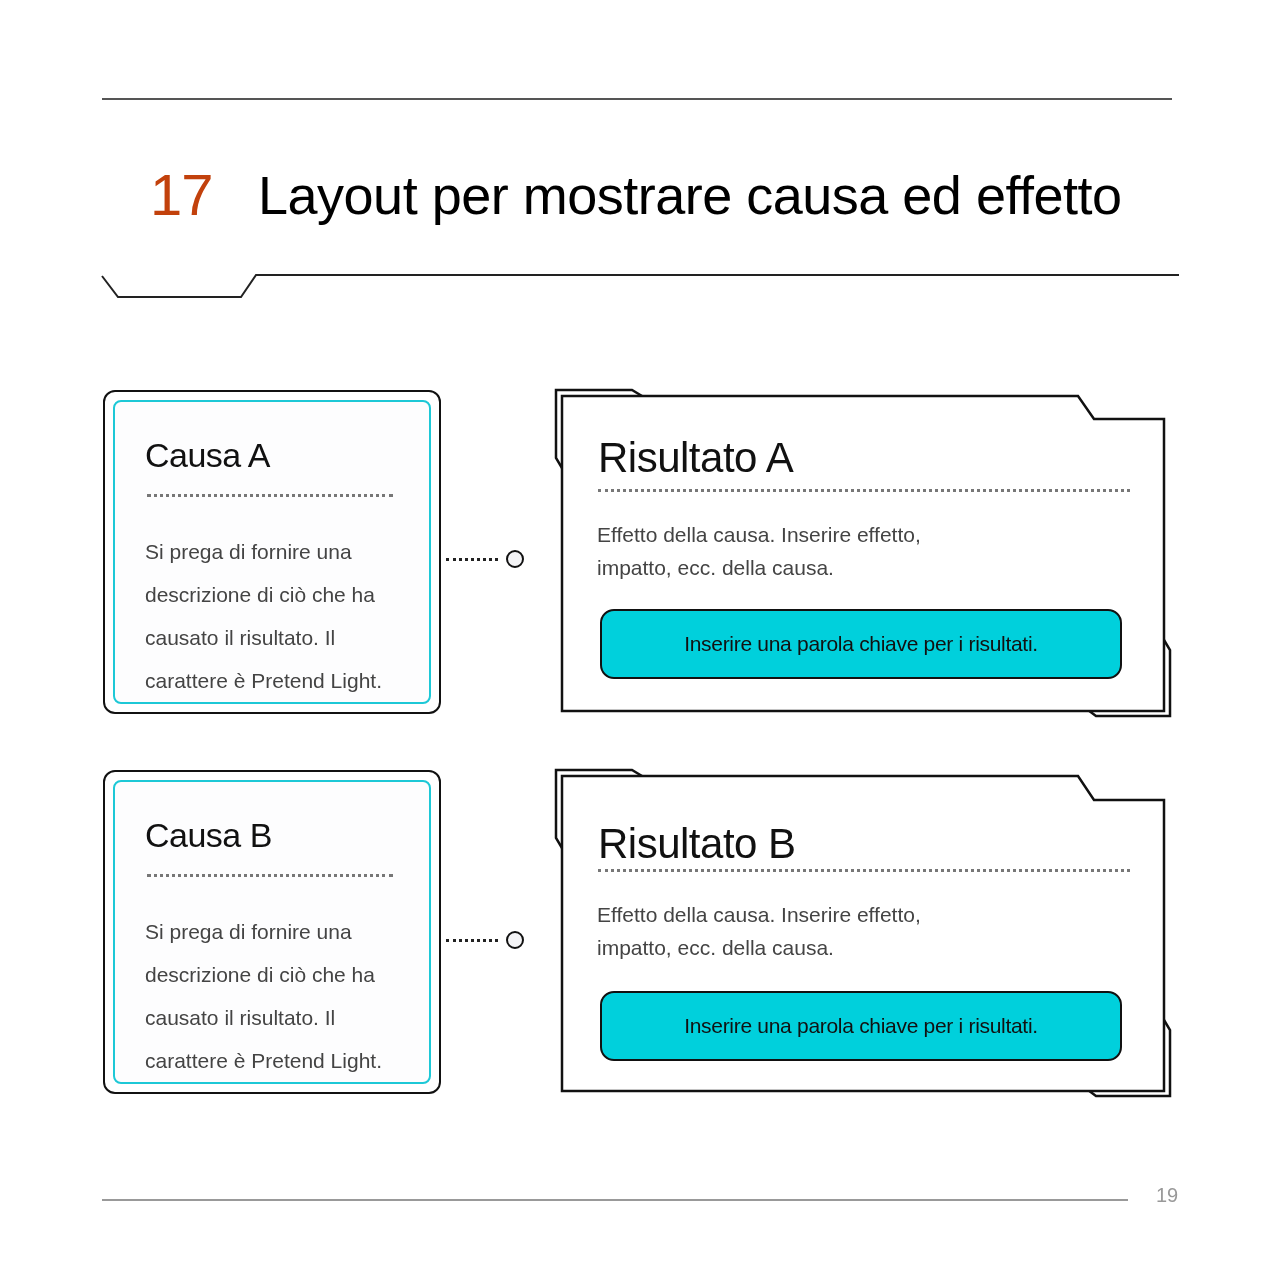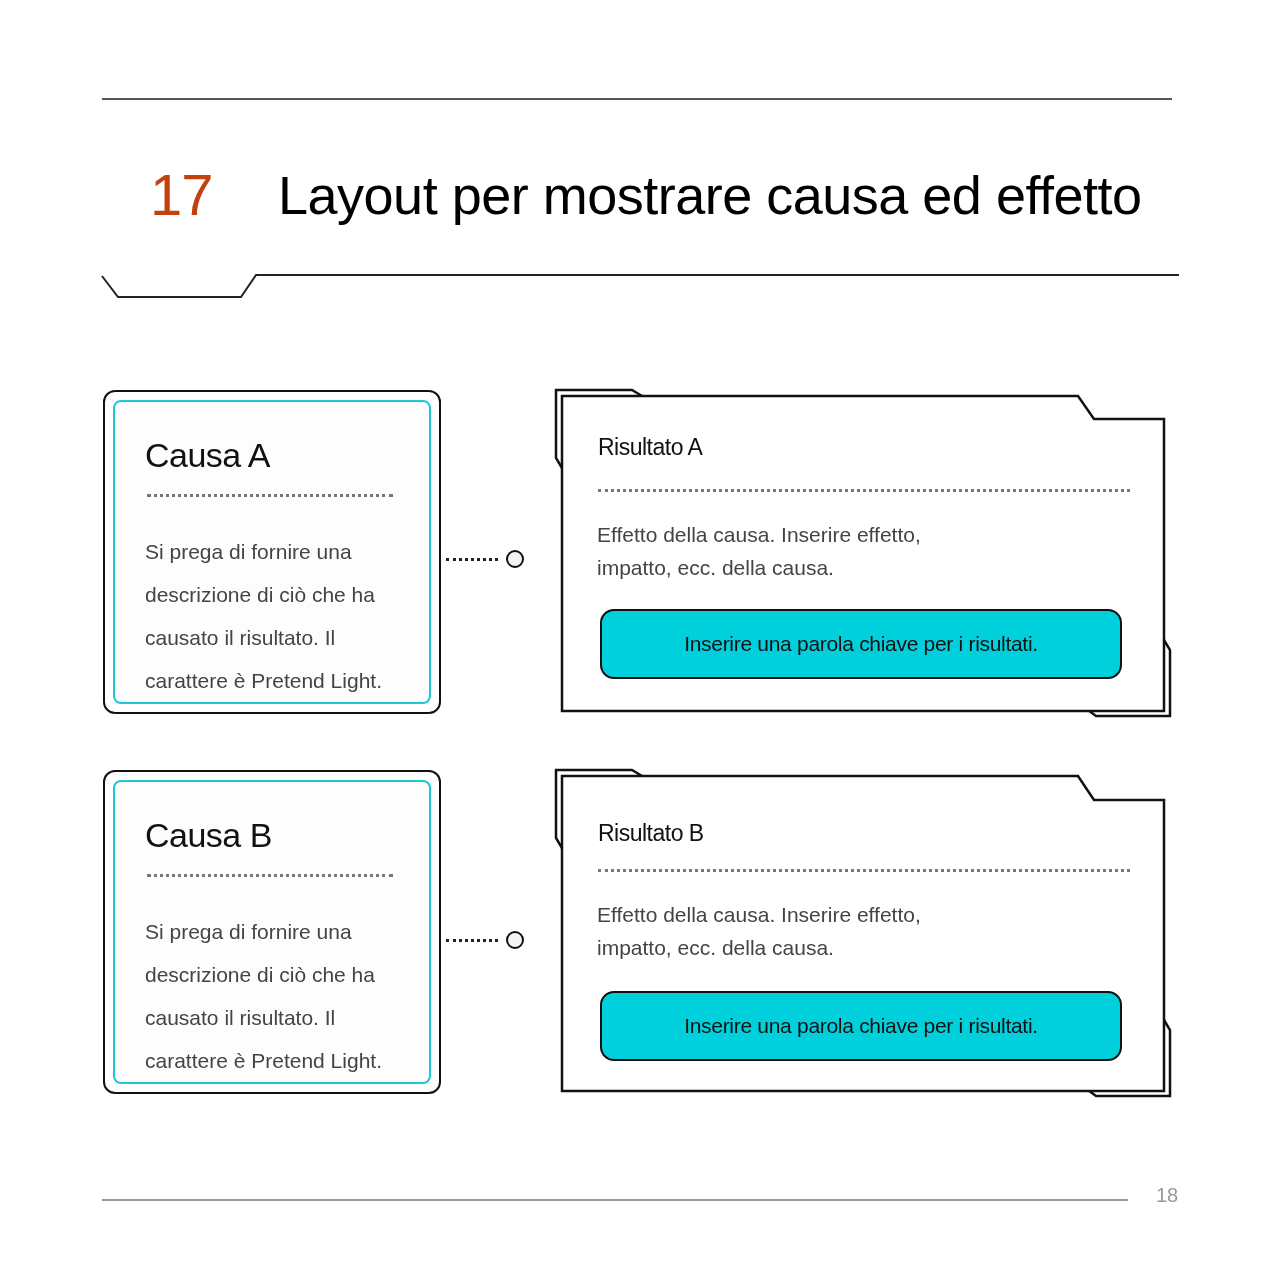--- a/index.html
+++ b/index.html
@@ -1,28 +1,28 @@
 <!DOCTYPE html>
 <html><head>
 <meta charset="utf-8">
 <style>
   html, body { margin: 0; padding: 0; background: #ffffff; }
   body { width: 1280px; height: 1280px; position: relative; overflow: hidden;
          font-family: "Liberation Sans", "DejaVu Sans", sans-serif; color: #111; }
   .abs { position: absolute; }
   .top-rule { left: 102px; top: 98px; width: 1070px; height: 2px; background: #555; }
   .section-num { left: 150px; top: 160px; font-size: 58px; letter-spacing: -1px; color: #c2410c; line-height: 70px; }
-  .section-title { left: 278px; top: 160px; font-size: 54px; color: #000; line-height: 70px; letter-spacing: -0.5px; }
+  .section-title { left: 258px; top: 160px; font-size: 54px; color: #000; line-height: 70px; letter-spacing: -0.5px; }
   .deco { left: 0; top: 0; }
   .cause-card { width: 338px; height: 324px; border: 2.5px solid #111; border-radius: 12px; box-sizing: border-box; background: #fff; }
   .cause-inner { position: absolute; left: 8px; top: 8px; right: 8px; bottom: 8px; border: 2.5px solid #1dc8d6; border-radius: 8px; background: #fdfdfe; }
   .cause-title { position: absolute; left: 30px; top: 34px; font-size: 34px; color: #111; letter-spacing: -0.5px; }
   .cause-dots { position: absolute; left: 32px; top: 92px; width: 246px; height: 0; border-top: 3px dotted #777; }
   .cause-body { position: absolute; left: 30px; top: 128px; width: 270px; font-size: 21px; line-height: 43px; color: #444; }
-  .result-title { font-size: 23px; color: #111; letter-spacing: -0.5px; }
+  .result-title { font-size: 42px; color: #111; letter-spacing: -0.5px; }
   .result-dots { height: 0; border-top: 3px dotted #777; }
   .result-body { font-size: 21px; line-height: 33px; color: #444; text-align: right; }
   .cta { width: 522px; height: 70px; background: #00d0dc; border: 2.5px solid #111; border-radius: 14px; box-sizing: border-box;
          display: flex; align-items: center; justify-content: center; font-size: 21px; color: #111; letter-spacing: -0.3px; cursor: pointer; }
   .conn-dots { height: 0; border-top: 3px dotted #222; }
   .conn-circle { width: 18px; height: 18px; border: 2.5px solid #111; border-radius: 50%; background: #f4f4f6; box-sizing: border-box; }
   .bottom-rule { left: 102px; top: 1199px; width: 1026px; height: 2px; background: #999; }
   .page-num { left: 1156px; top: 1184px; font-size: 20px; color: #999; }
 </style>
 </head>
@@ -77,13 +77,13 @@
 <div class="abs conn-dots" style="left:446px; top:939px; width:52px;"></div>
 <div class="abs conn-circle" style="left:506px; top:931px;"></div>
 
 <div class="abs result-title" style="left:598px; top:820px;">Risultato B</div>
 <div class="abs result-dots" style="left:598px; top:869px; width:532px;"></div>
 <div class="abs result-body" style="left:597px; top:898px;">Effetto della causa. Inserire effetto,</div>
 <div class="abs result-body" style="left:597px; top:931px;">impatto, ecc. della causa.</div>
 <div class="abs cta" style="left:600px; top:991px;">Inserire una parola chiave per i risultati.</div>
 
 <div class="abs bottom-rule"></div>
-<div class="abs page-num">18</div>
+<div class="abs page-num">19</div>
 
 </body></html>

